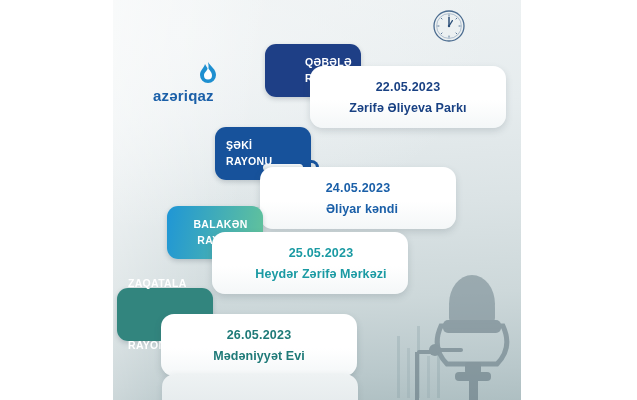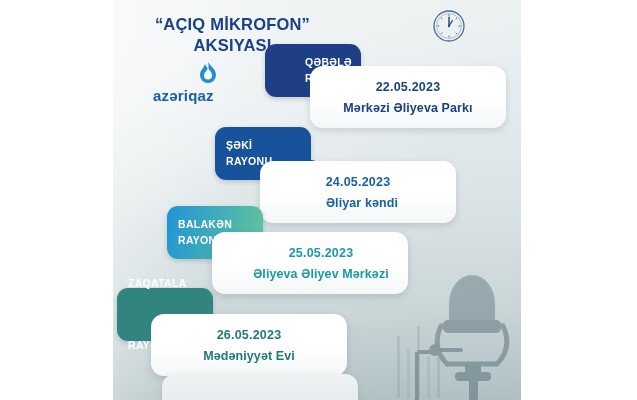--- a/index.html
+++ b/index.html
@@ -90,23 +90,23 @@
   .card{
     position:absolute;width:196px;height:62px;border-radius:13px;
     background:linear-gradient(180deg,#ffffff 0%,#ffffff 55%,#f4f7f8 100%);
     box-shadow:0 3px 7px rgba(60,80,90,.18);
     display:flex;flex-direction:column;align-items:center;justify-content:center;
     box-sizing:border-box;
   }
   .card .date{display:block;font-size:12.5px;font-weight:bold;letter-spacing:.2px;}
   .card .venue{display:block;margin-top:7px;font-size:12.5px;font-weight:bold;letter-spacing:.1px;}
   .row.r0 .card{left:197px;top:22px;}
-  .row.r1 .card{left:147px;top:34px;}
+  .row.r1 .card{left:147px;top:40px;}
   .row.r2 .card{left:99px;top:26px;padding-left:22px;}
-  .row.r3 .card{left:38px;top:26px;}
+  .row.r3 .card{left:48px;top:26px;}
 
   
   .ghost{
     position:absolute;left:49px;top:374px;width:196px;height:40px;border-radius:13px;
     background:linear-gradient(180deg,#eef2f3,#e3e9eb);
     box-shadow:0 2px 6px rgba(60,80,90,.13);
   }
 </style>
 </head>
 <body>
@@ -132,24 +132,20 @@
           <rect x="78" y="128" width="36" height="9" rx="4" fill="#5c707a"></rect>
           <rect x="92" y="136" width="9" height="24" fill="#5c707a"></rect>
           <rect x="60" y="104" width="26" height="4" rx="2" fill="#5c707a"></rect>
           <circle cx="58" cy="106" r="6" fill="#5c707a"></circle>
           <rect x="40" y="106" width="20" height="4" rx="2" fill="#5c707a"></rect>
           <rect x="38" y="108" width="4" height="52" fill="#5c707a"></rect>
         </g>
       </svg>
     </div>
 
-    <div class="title">
-      <span>“AÇIQ MİKROFON”</span>
-      <span class="l2">AKSIYASI</span>
-    </div>
 
     <div class="logo">
       <span class="flame">
         <svg viewBox="0 0 18 22" xmlns="http://www.w3.org/2000/svg">
           <path d="M9 0 C12 5 17 7 17 13 A8 8 0 0 1 1 13 C1 8 5 6 6 2 C7.5 5 9 6 9 8 C10 5.5 9.5 2.5 9 0 Z" fill="#1e8fd0"></path>
           <path d="M9 6 C10.6 8.6 13 10 13 13.4 A4 4 0 0 1 5 13.4 C5 10.6 7.6 9.6 9 6 Z" fill="#ffffff"></path>
         </svg>
       </span>
       <span class="word">azəriqaz</span>
     </div>
@@ -180,51 +176,51 @@
       <div class="badge" style="background:linear-gradient(100deg,#1e3f86,#1e3f86);padding-left:40px;">
         <span class="bl">QƏBƏLƏ</span>
         <span class="bl">RAYONU</span>
       </div>
       <div class="plug">
         <div class="bar"></div>
         <div class="hook" style="border-color:#1e3f86;border-left-color:transparent;"></div>
       </div>
       <div class="card">
         <span class="date" style="color:#194183;">22.05.2023</span>
-        <span class="venue" style="color:#194183;">Mərkəzi Əliyeva Parkı</span>
+        <span class="venue" style="color:#194183;">Zərifə Əliyeva Parkı</span>
       </div>
     </div>
 
     <div class="row r1">
       <div class="badge" style="background:linear-gradient(100deg,#17529b,#17529b);">
         <span class="bl">ŞƏKİ</span>
         <span class="bl">RAYONU</span>
       </div>
       <div class="plug">
         <div class="bar"></div>
         <div class="hook" style="border-color:#17529b;border-left-color:transparent;"></div>
       </div>
       <div class="card">
         <span class="date" style="color:#1a5fa8;">24.05.2023</span>
         <span class="venue" style="color:#1a5fa8;margin-left:8px;">Əliyar kəndi</span>
       </div>
     </div>
 
     <div class="row r2">
-      <div class="badge" style="background:linear-gradient(100deg,#1f96d6,#63c39a);">
+      <div class="badge" style="background:linear-gradient(100deg,#1f96d6,#63c39a);text-align:center;">
         <span class="bl">BALAKƏN</span>
         <span class="bl">RAYONU</span>
       </div>
       <div class="plug">
         <div class="bar"></div>
         <div class="hook" style="border-color:#57bd9e;border-left-color:transparent;"></div>
       </div>
       <div class="card">
         <span class="date" style="color:#1a9aa3;">25.05.2023</span>
-        <span class="venue" style="color:#1a9aa3;">Əliyeva Əliyev Mərkəzi</span>
+        <span class="venue" style="color:#1a9aa3;">Heydər Zərifə Mərkəzi</span>
       </div>
     </div>
 
     <div class="row r3">
       <div class="badge" style="background:linear-gradient(100deg,#32857e,#32857e);gap:47px;">
         <span class="bl">ZAQATALA</span>
         <span class="bl">RAYONU</span>
       </div>
       <div class="plug">
         <div class="bar"></div>

